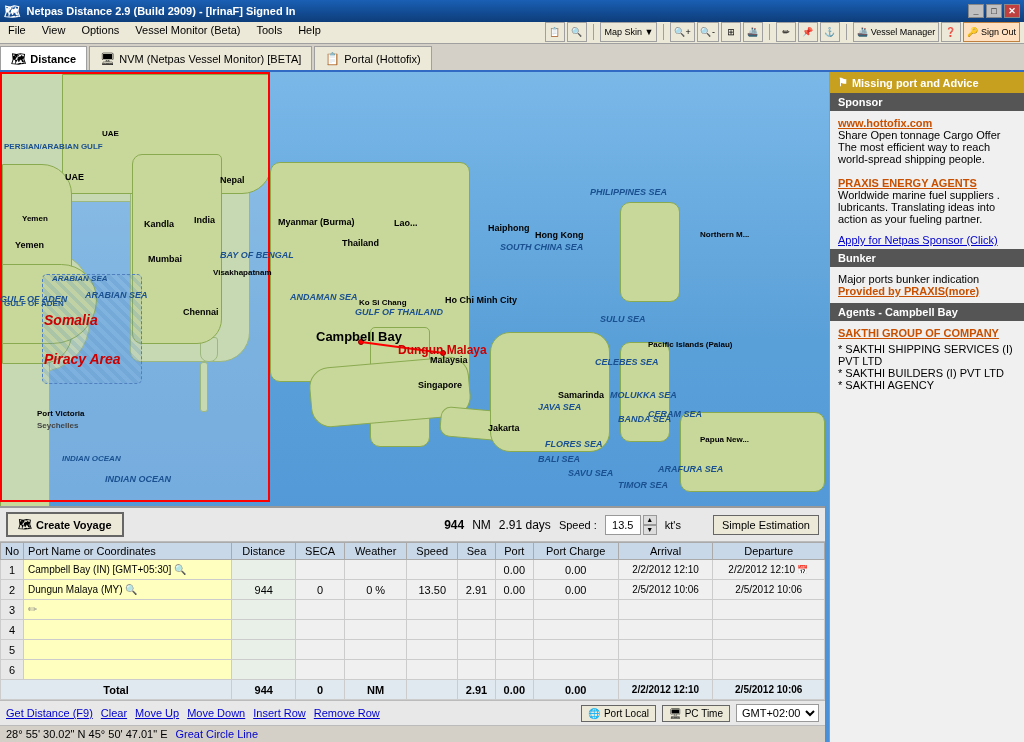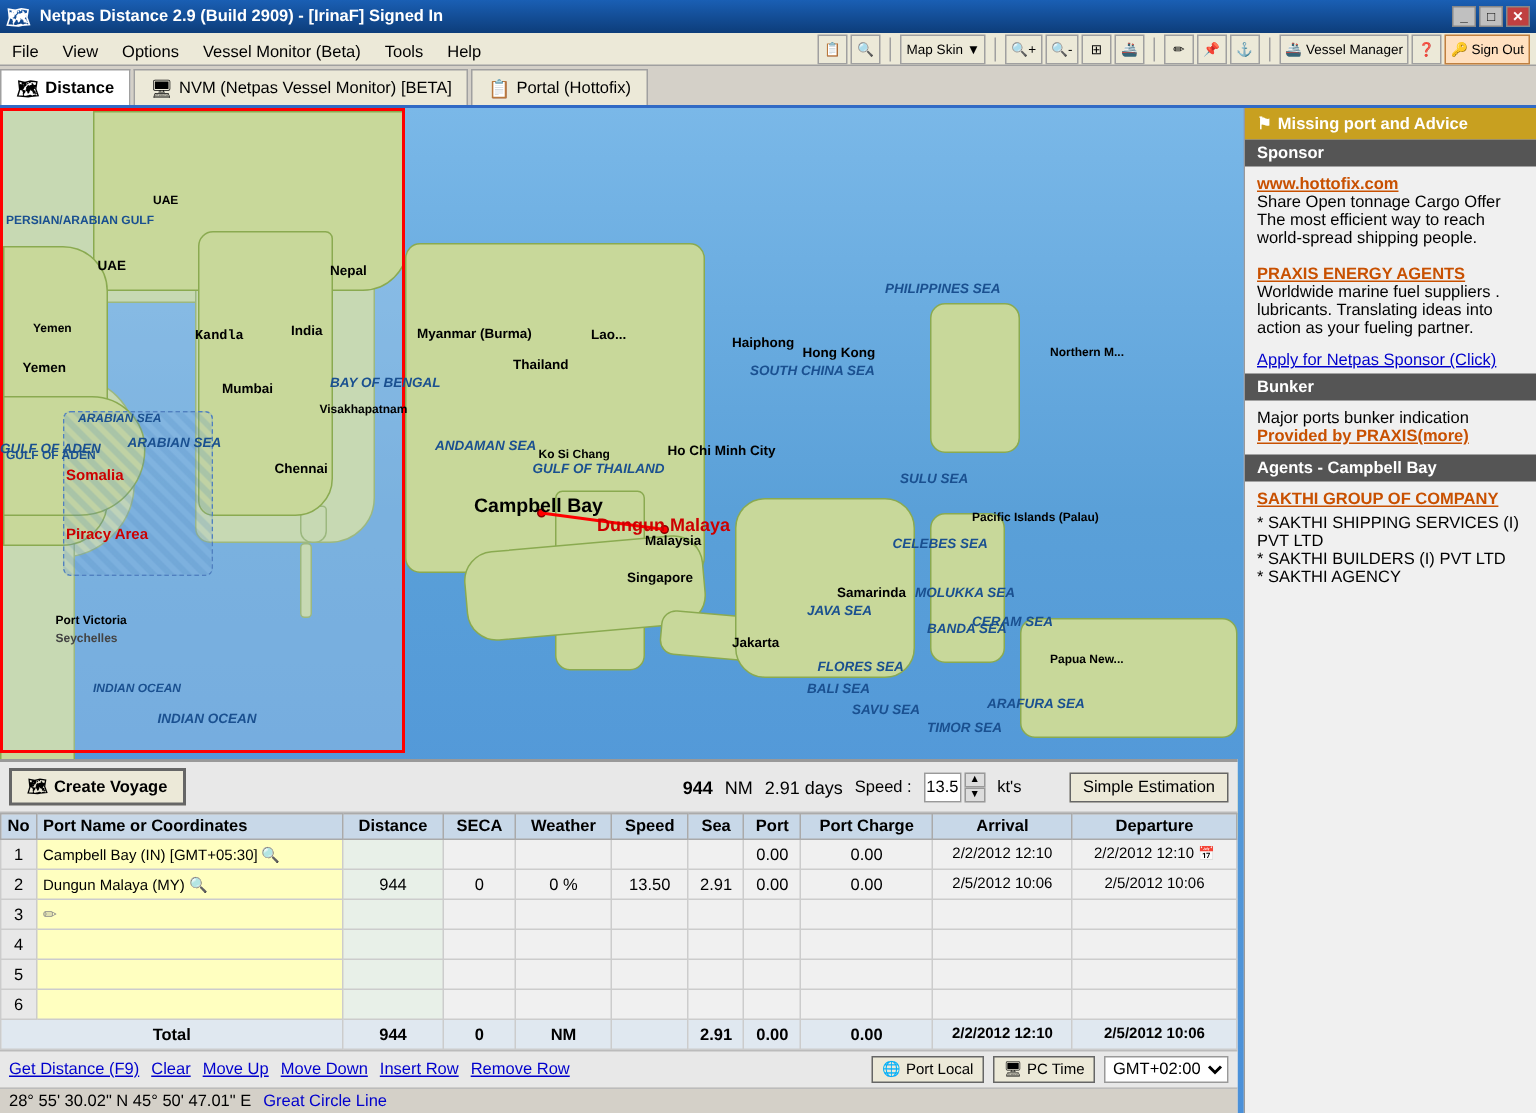--- a/index.html
+++ b/index.html
@@ -25,21 +25,21 @@
       font-size: 9px;
       display: flex; align-items: center; justify-content: center;
       cursor: pointer; color: #000;
     }
 
     
     #menubar {
       background: #ece9d8;
       height: 22px;
       display: flex;
-      align-items: flex-end;
+      align-items: flex-start;
       border-bottom: 1px solid #a0a0a0;
     }
     #menubar .menu-item {
       padding: 2px 8px;
       cursor: pointer;
       font-size: 11px;
       color: #000;
     }
     #menubar .toolbar-sep { width: 1px; height: 16px; background: #a0a0a0; margin: 0 4px; }
     #toolbar-area {
@@ -124,21 +124,21 @@
     .map-label {
       position: absolute;
       color: #000;
       font-size: 9px;
       font-weight: bold;
       white-space: nowrap;
       pointer-events: none;
     }
     .map-label.sea { color: #1a5090; font-style: italic; }
     .map-label.port { color: #000; font-size: 11px; font-weight: bold; }
-    .map-label.piracy { color: #cc0000; font-size: 10px; }
+    .map-label.piracy { color: #cc0000; font-size: 14px; font-style: italic; }
 
     
     .port-dot {
       position: absolute;
       width: 6px; height: 6px;
       background: red;
       border-radius: 50%;
       border: 1px solid #800;
     }
 
@@ -178,21 +178,21 @@
       background: #ece9d8;
       border: 2px solid #666;
       padding: 4px 10px;
       cursor: pointer;
       font-size: 11px;
       font-weight: bold;
       display: flex; align-items: center; gap: 4px;
     }
     .speed-control { display: flex; align-items: center; gap: 2px; }
     .speed-input {
-      width: 25px; height: 20px;
+      width: 36px; height: 20px;
       border: 1px solid #999;
       text-align: center;
       font-size: 11px;
     }
     .spin-btns { display: flex; flex-direction: column; }
     .spin-btn { height: 10px; width: 14px; background: #ddd; border: 1px solid #999; cursor: pointer; display: flex; align-items: center; justify-content: center; font-size: 7px; }
     .simple-est-btn {
       background: #ece9d8;
       border: 1px solid #666;
       padding: 3px 8px;
@@ -205,21 +205,21 @@
     #route-table {
       width: 100%;
       border-collapse: collapse;
       font-size: 11px;
     }
     #route-table th {
       background: #c8d8e8;
       border: 1px solid #aaa;
       padding: 2px 4px;
       text-align: center;
-      font-weight: bold;
+      font-weight: normal;
     }
     #route-table td {
       border: 1px solid #ccc;
       padding: 2px 4px;
       height: 20px;
     }
     #route-table td.row-num {
       background: #e8e8e8;
       text-align: center;
       width: 18px;
@@ -455,21 +455,21 @@
     <div class="map-label" style="left:488px;top:351px;">Jakarta</div>
     <div class="map-label" style="left:418px;top:308px;">Singapore</div>
     <div class="map-label" style="left:558px;top:318px;">Samarinda</div>
     <div class="map-label" style="left:604px;top:465px;">Dampier</div>
     <div class="map-label" style="left:220px;top:103px;text-align:right;">Nepal</div>
     <div class="map-label" style="left:394px;top:146px;">Lao...</div>
     <div class="map-label" style="left:359px;top:226px;font-size:8px;">Ko Si Chang</div>
     <div class="map-label" style="left:700px;top:158px;font-size:8px;">Northern M...</div>
     <div class="map-label" style="left:700px;top:363px;font-size:8px;">Papua New...</div>
     <div class="map-label" style="left:148px;top:182px;font-size:9px;">Mumbai</div>
-    <div class="map-label" style="left:130px;top:147px;font-size:9px;font-family:Liberation Mono, monospace;">Kandla</div>
+    <div class="map-label" style="left:144px;top:147px;font-size:9px;">Kandla</div>
     <div class="map-label" style="left:183px;top:235px;font-size:9px;">Chennai</div>
     <div class="map-label" style="left:213px;top:196px;font-size:8px;">Visakhapatnam</div>
     <div class="map-label" style="left:65px;top:100px;font-size:9px;">UAE</div>
     <div class="map-label" style="left:15px;top:168px;font-size:9px;">Yemen</div>
     <div class="map-label" style="left:0px;top:222px;font-size:9px;color:#1a5090;font-style:italic;">GULF OF ADEN</div>
     <div class="map-label" style="left:78px;top:483px;font-size:8px;">Port Louis (MU)</div>
     <div class="map-label" style="left:648px;top:268px;font-size:8px;">Pacific Islands (Palau)</div>
 
     <div id="bottom-panel">
 

